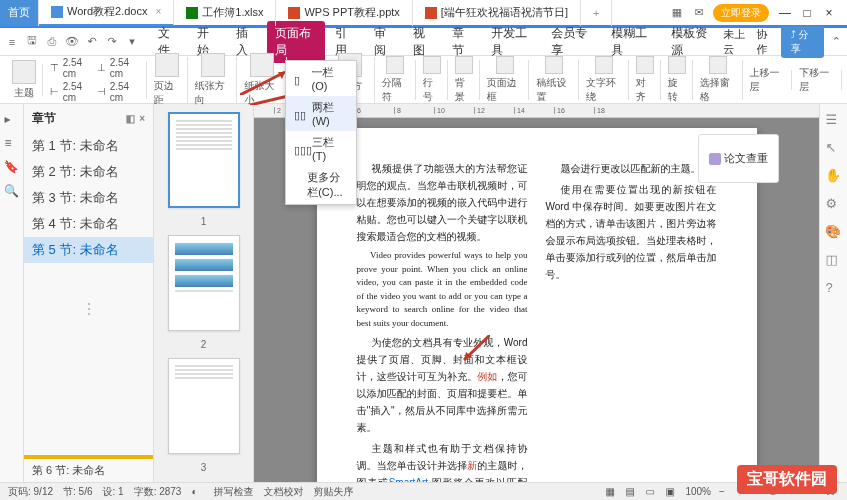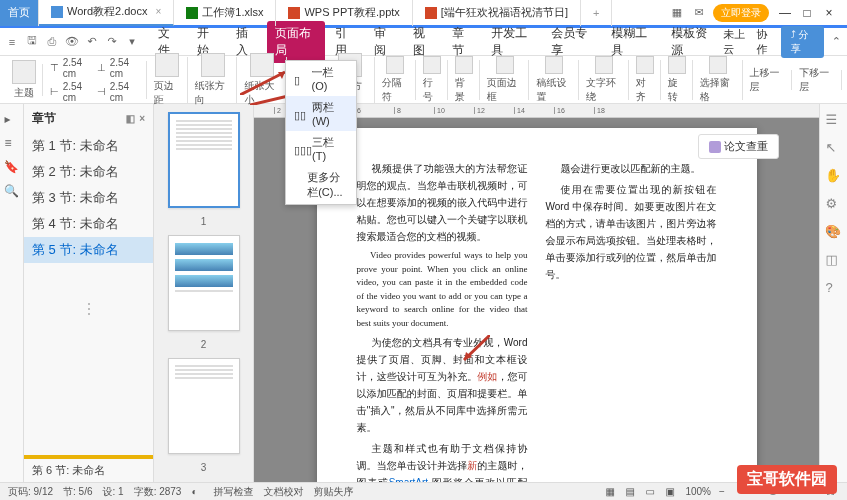--- a/index.html
+++ b/index.html
@@ -46,21 +46,21 @@
 .doc-area{flex:1;background:#888;display:flex;justify-content:center;overflow:auto;position:relative;padding-top:8px}
 .ruler-h{position:absolute;top:0;left:0;right:0;height:14px;background:#f0f0f0;border-bottom:1px solid #ccc;font-size:7px;color:#666;display:flex;align-items:center;padding-left:20px}
 .ruler-tick{width:40px;border-left:1px solid #999;padding-left:2px}
 .page{width:440px;min-height:560px;background:#fff;box-shadow:0 2px 8px rgba(0,0,0,.3);margin-top:16px;padding:32px 40px;position:relative}
 .page-cols{display:flex;gap:18px}
 .col{flex:1;font-size:10px;line-height:1.7;color:#222;text-align:justify}
 .col p{margin-bottom:4px;text-indent:1.5em}
 .col .en{font-family:Liberation Serif, serif;font-size:9px;line-height:1.5}
 .right-strip{width:28px;background:#f8f8f8;border-left:1px solid #ddd;display:flex;flex-direction:column;align-items:center;padding-top:8px;gap:12px}
 .rs-icon{width:16px;height:16px;color:#888;font-size:13px;cursor:pointer}
-.review-btn{position:absolute;top:30px;right:40px;background:#fff;border:1px solid #ddd;border-radius:3px;padding:4px 10px;font-size:11px;display:flex;align-items:center;gap:3px;cursor:pointer}
+.review-btn{position:absolute;top:30px;right:40px;background:#fff;border:1px solid #ddd;border-radius:3px;padding:16px 10px;font-size:11px;display:flex;align-items:center;gap:3px;cursor:pointer}
 .review-btn .ic{width:12px;height:12px;background:#b19cd9;border-radius:2px}
 .dropdown{position:absolute;top:60px;left:285px;width:72px;background:#fff;border:1px solid #ccc;box-shadow:0 2px 6px rgba(0,0,0,.2);z-index:100;font-size:11px}
 .dd-item{padding:4px 8px;display:flex;align-items:center;gap:6px;cursor:pointer;color:#333}
 .dd-item.hov{background:#e8f0fe}
 .dd-ic{width:12px;height:10px;display:inline-block}
 .arrow{position:absolute;pointer-events:none;z-index:50}
 .arrow1{top:70px;left:240px;width:50px;height:25px}
 .arrow2{top:90px;left:250px;width:60px;height:15px}
 .arrow3{top:335px;left:460px;width:30px;height:28px}
 .statusbar{height:18px;background:#f0f0f0;border-top:1px solid #ddd;display:flex;align-items:center;padding:0 8px;gap:10px;font-size:10px;color:#555}

